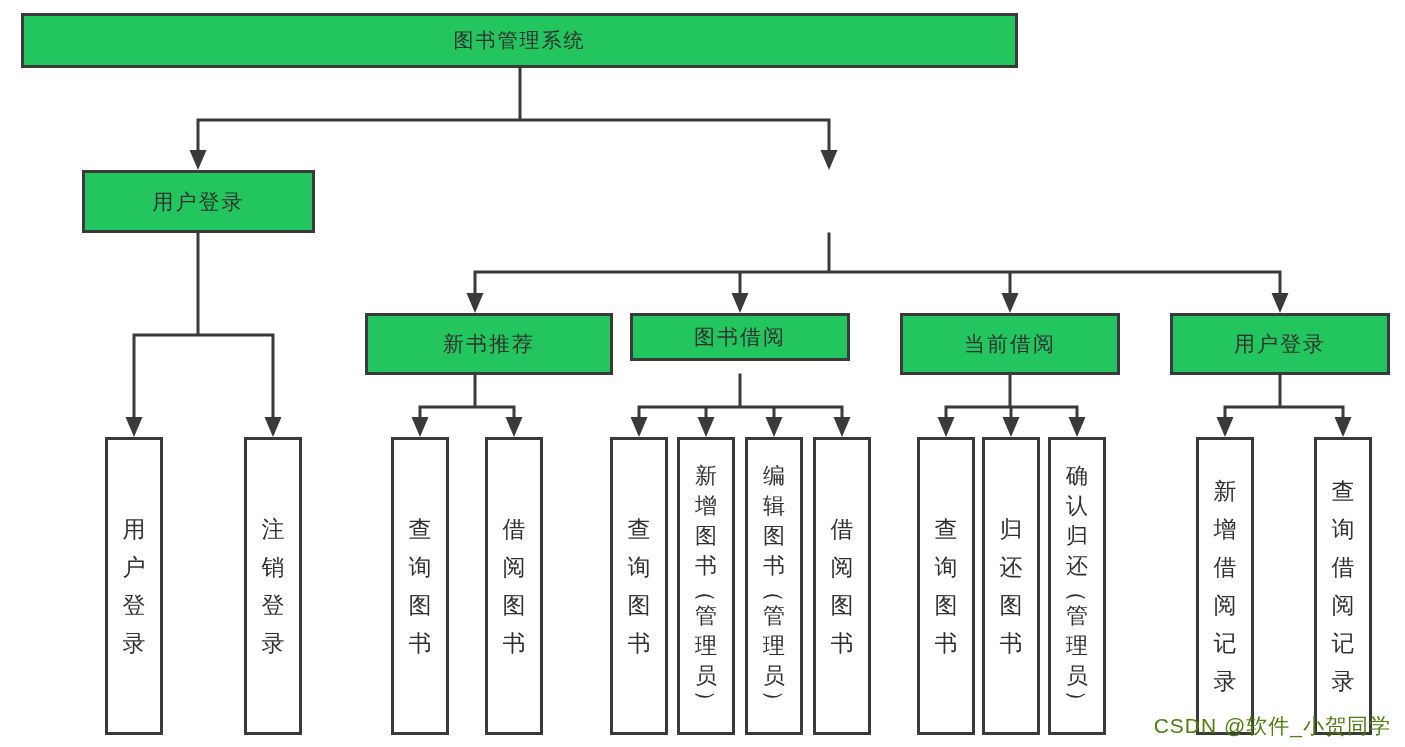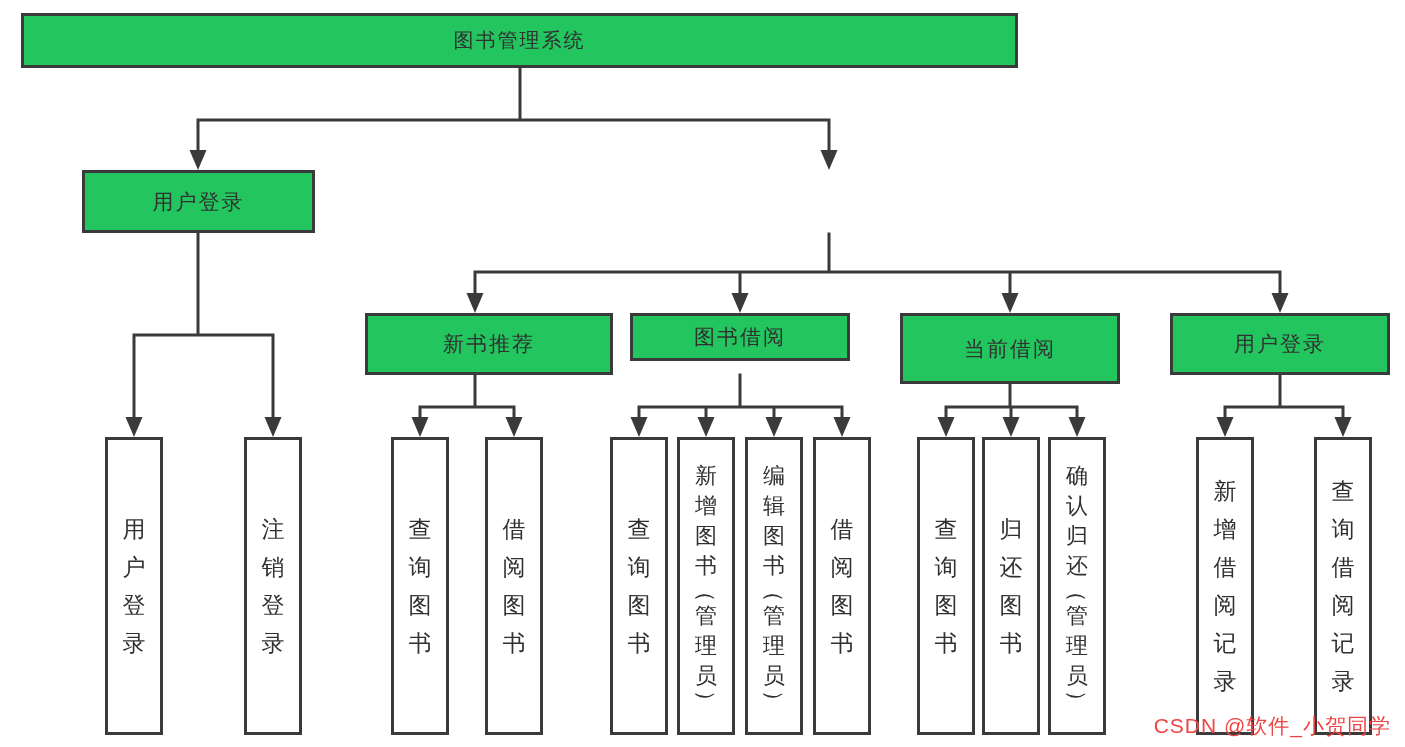--- a/index.html
+++ b/index.html
@@ -34,21 +34,21 @@
     height:38px;font-size:23px;
     display:flex;align-items:center;justify-content:center;
   }
   .leaf.tight .vtext span{height:30px;font-size:22px;}
   .vtext span.rot-char{transform:rotate(90deg);height:22px;width:22px;}
   .leaf.tight .vtext span.rot-char{height:20px;}
   .watermark{
     position:absolute;z-index:2;
     top:712px;right:14px;
     font-size:21px;letter-spacing:1px;
-    color:#ef4444;
+    color:#4d7c0f;
   }
 </style>
 </head>
 <body>
 
 <div class="canvas">
 
   <svg class="connectors" width="1405" height="747" viewBox="0 0 1405 747">
     <path fill="none" stroke="#3a3a3a" stroke-width="3" stroke-linecap="square" d="M520 68V120 M198 120H829 M198 120V155 M829 120V155
              M198 233V335 M134 335H273 M134 335V424 M273 335V424
@@ -73,21 +73,21 @@
   <div class="node" style="left:82px;top:170px;width:233px;height:63px;">
     <span>用户登录</span>
   </div>
 
   <div class="node" style="left:365px;top:313px;width:248px;height:62px;">
     <span>新书推荐</span>
   </div>
   <div class="node" style="left:630px;top:313px;width:220px;height:48px;">
     <span>图书借阅</span>
   </div>
-  <div class="node" style="left:900px;top:313px;width:220px;height:71px;">
+  <div class="node" style="left:900px;top:313px;width:220px;height:62px;">
     <span>当前借阅</span>
   </div>
   <div class="node" style="left:1170px;top:313px;width:220px;height:62px;">
     <span>用户登录</span>
   </div>
 
   <div class="leaf" style="left:105px;">
     <div class="vtext">
         <span>用</span>
         <span>户</span>

